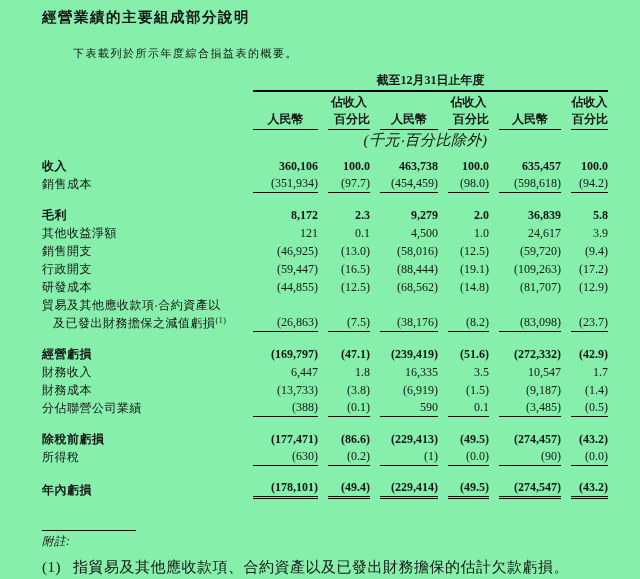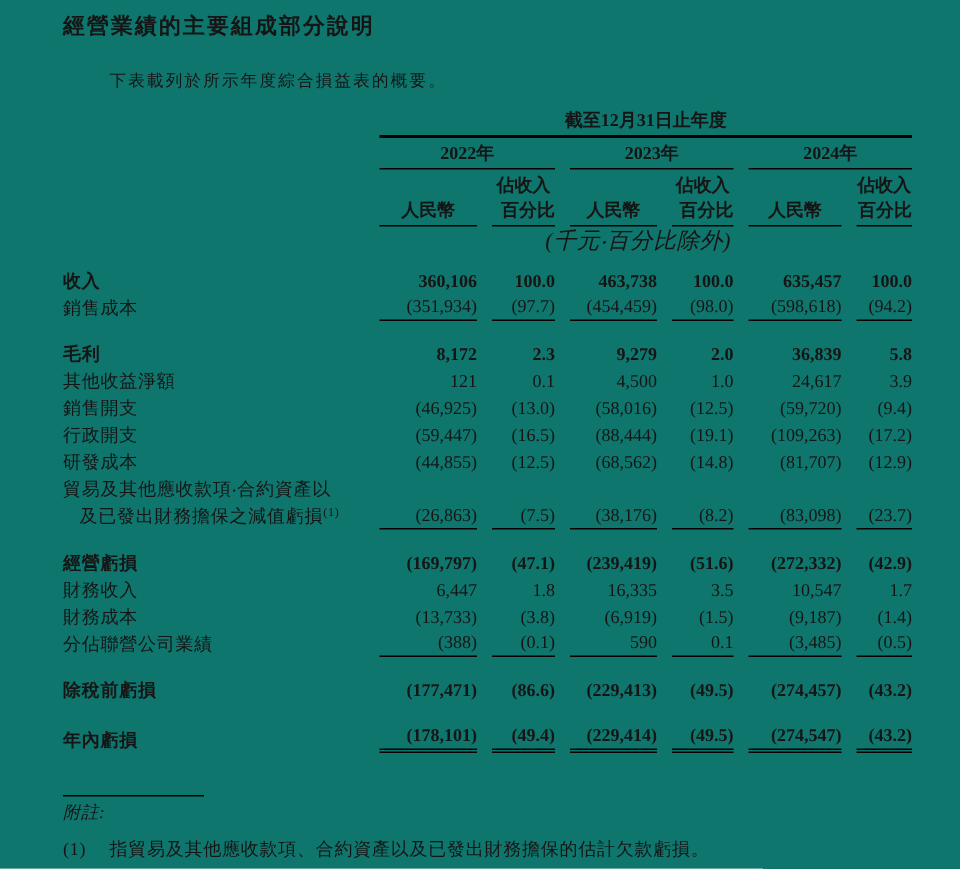--- a/index.html
+++ b/index.html
@@ -1,18 +1,18 @@
 <!DOCTYPE html>
 <html><head>
 <meta charset="utf-8">
 <style>
   html,body{margin:0;padding:0;background:#fff;}
   body{width:640px;height:579px;overflow:hidden;
        font-family:"Liberation Serif","DejaVu Serif",serif;color:#151515;}
-  .page{position:relative;width:640px;height:579px;background:#0f766e;}
+  .page{position:relative;width:640px;height:579px;background:#86efac;}
 
   .title{position:absolute;left:42px;top:8px;font-size:14.5px;font-weight:bold;letter-spacing:1.5px;}
   .intro{position:absolute;left:73px;top:46px;font-size:11px;letter-spacing:1.5px;}
 
   table.fin{position:absolute;left:42px;top:70px;width:566px;border-collapse:collapse;
             table-layout:fixed;font-size:12px;line-height:17px;}
   th,td{padding:0;font-weight:normal;vertical-align:bottom;}
 
   
   .seg{display:block;margin-left:10px;}
@@ -32,21 +32,21 @@
 
   tbody td.label{text-align:left;letter-spacing:0.5px;vertical-align:bottom;}
   tbody td.label.indent{padding-left:11px;}
   tr.bold td{font-weight:bold;}
   tr.datarow{height:18px;}
   tr.spacer{height:13px;}
   sup.fnref{font-size:8px;line-height:0;vertical-align:4px;}
 
   .fn-rule{position:absolute;left:42px;top:530px;width:94px;border-top:1.5px solid #000;}
   .fn-heading{position:absolute;left:42px;top:534px;font-size:11.5px;font-style:italic;letter-spacing:0.5px;}
-  .fn-item{position:absolute;left:42px;top:558px;font-size:12px;letter-spacing:0.5px;}
+  .fn-item{position:absolute;left:42px;top:558px;font-size:15px;letter-spacing:0.5px;}
   .fn-item .marker{display:inline-block;width:31px;}
 </style>
 </head>
 <body>
 
 <div class="page">
 
   <div class="title">經營業績的主要組成部分說明</div>
   <div class="intro">下表載列於所示年度綜合損益表的概要。</div>
 
@@ -62,32 +62,20 @@
     </colgroup>
     <thead>
       <tr>
         <th></th>
         <th colspan="6" class="period-th">
           <span class="seg center u-heavy">截至12月31日止年度</span>
         </th>
       </tr>
       <tr>
         <th></th>
-        <th colspan="2" class="year-th">
-          <span class="seg center u-year">2022年</span>
-        </th>
-        <th colspan="2" class="year-th">
-          <span class="seg center u-year">2023年</span>
-        </th>
-        <th colspan="2" class="year-th">
-          <span class="seg center u-year">2024年</span>
-        </th>
-      </tr>
-      <tr>
-        <th></th>
         <th class="sub-th">
           <span class="seg center u-col">人民幣</span>
         </th>
         <th class="sub-th">
           <span class="two">佔收入</span>
           <span class="seg right u-col">百分比</span>
         </th>
         <th class="sub-th">
           <span class="seg center u-col">人民幣</span>
         </th>
@@ -393,20 +381,41 @@
           <td>
             <span class="seg right">(49.5)</span>
           </td>
           <td>
             <span class="seg right">(274,457)</span>
           </td>
           <td>
             <span class="seg right">(43.2)</span>
           </td>
         </tr>
+        <tr class="datarow">
+          <td class="label">所得稅</td>
+          <td>
+            <span class="seg right u1">(630)</span>
+          </td>
+          <td>
+            <span class="seg right u1">(0.2)</span>
+          </td>
+          <td>
+            <span class="seg right u1">(1)</span>
+          </td>
+          <td>
+            <span class="seg right u1">(0.0)</span>
+          </td>
+          <td>
+            <span class="seg right u1">(90)</span>
+          </td>
+          <td>
+            <span class="seg right u1">(0.0)</span>
+          </td>
+        </tr>
         <tr class="spacer">
           <td colspan="7"></td>
         </tr>
         <tr class="datarow bold">
           <td class="label">年內虧損</td>
           <td>
             <span class="seg right u2">(178,101)</span>
           </td>
           <td>
             <span class="seg right u2">(49.4)</span>

